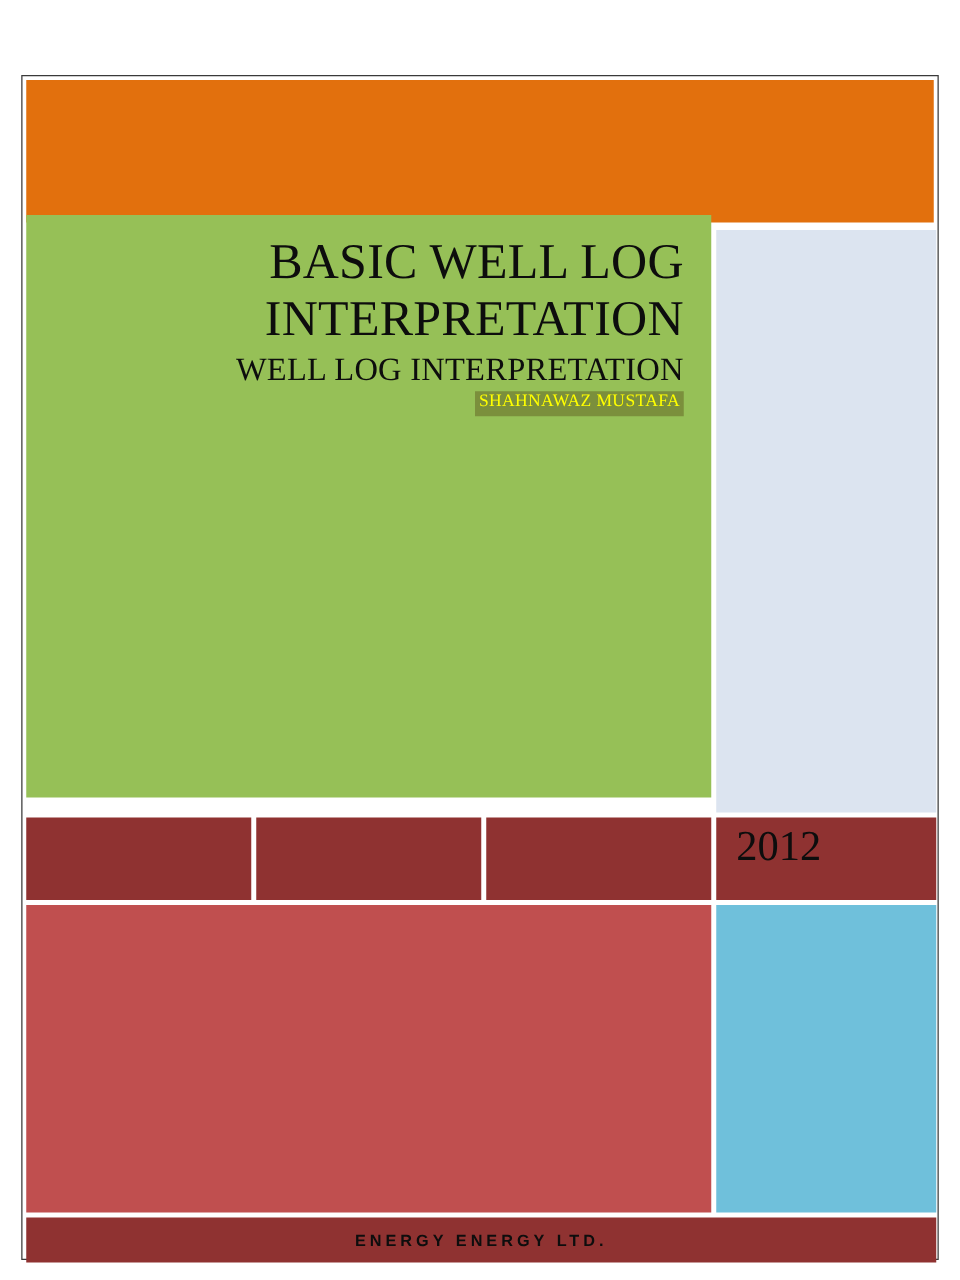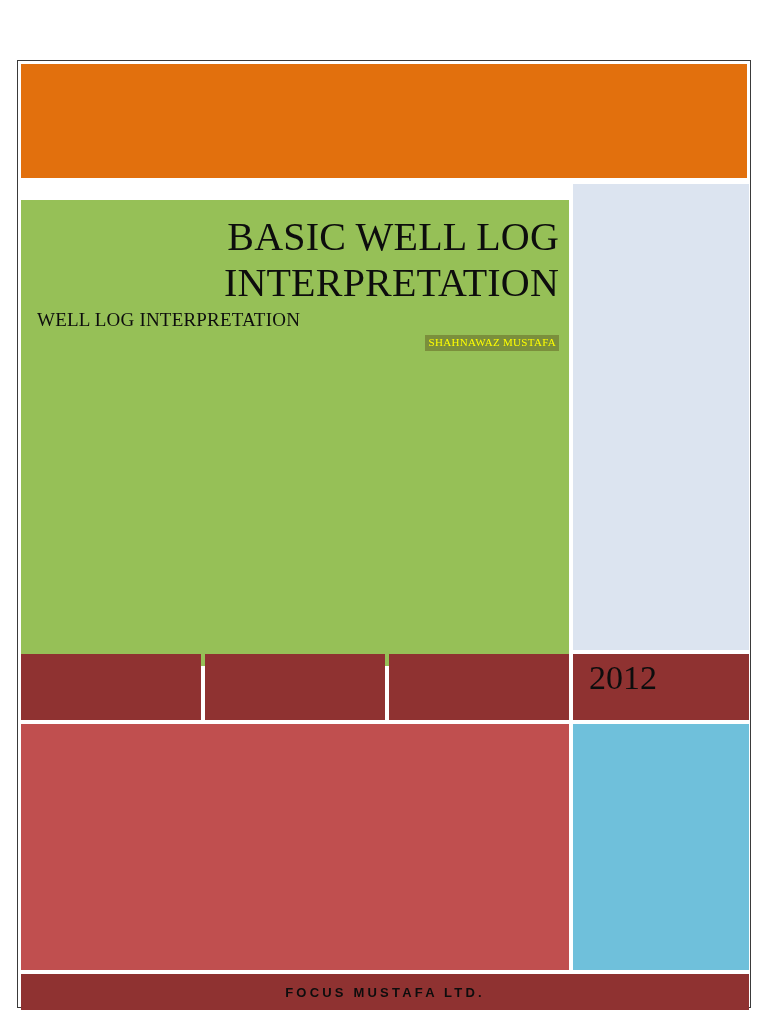--- a/index.html
+++ b/index.html
@@ -47,53 +47,53 @@
     left: 0;
     top: 0;
     width: 100%;
     height: 114px;
     background: #e2700d;
   }
 
   
   #title-panel {
     left: 0;
-    top: 136px;
+    top: 108px;
     width: 548px;
     height: 466px;
     background: #96c057;
-    padding: 14px 10px 0 16px;
+    padding: 14px 22px 0 16px;
   }
   #title-text-wrap {
     text-align: right;
   }
   #doc-title {
     font-size: 40px;
     line-height: 1.16;
     color: #0d0d0d;
     letter-spacing: 0.2px;
     margin: 0;
     font-weight: normal;
     text-align: right;
   }
   #doc-subtitle {
-    font-size: 19px;
+    font-size: 26px;
     line-height: 1.12;
     color: #0d0d0d;
     margin: 2px 0 0 0;
     font-weight: normal;
-    text-align: left;
+    text-align: right;
     letter-spacing: 0.2px;
   }
   #doc-author-line {
     margin: 2px 0 0 0;
     text-align: right;
   }
   #doc-author {
-    font-size: 11px;
+    font-size: 14px;
     line-height: 1.2;
     color: #ffff00;
     background: #7b8f3c;
     padding: 1px 3px 2px 3px;
     letter-spacing: 0.3px;
     display: inline-block;
   }
 
   
   #side-panel {
@@ -206,17 +206,17 @@
     <div class="block" id="mid-cell-3"></div>
 
     <div class="block" id="year-cell">
       <div id="doc-year">2012</div>
     </div>
 
     <div class="block" id="abstract-panel"></div>
     <div class="block" id="accent-panel"></div>
 
     <div class="block" id="footer-band">
-      <div id="company-name">FOCUS MUSTAFA LTD.</div>
+      <div id="company-name">ENERGY ENERGY LTD.</div>
     </div>
 
   </div>
 </div>
 
 </body></html>

